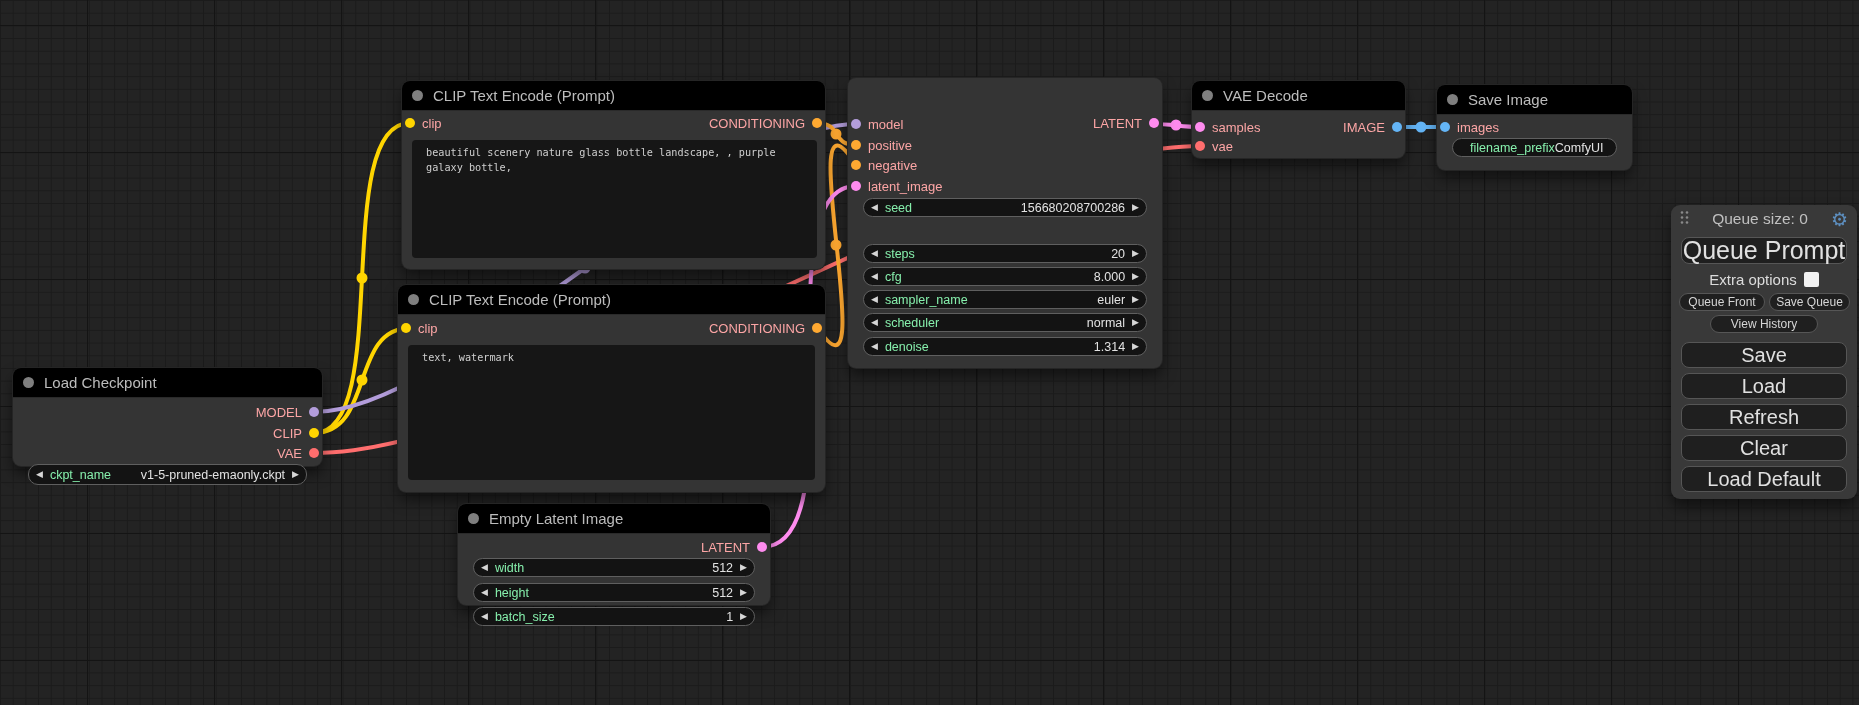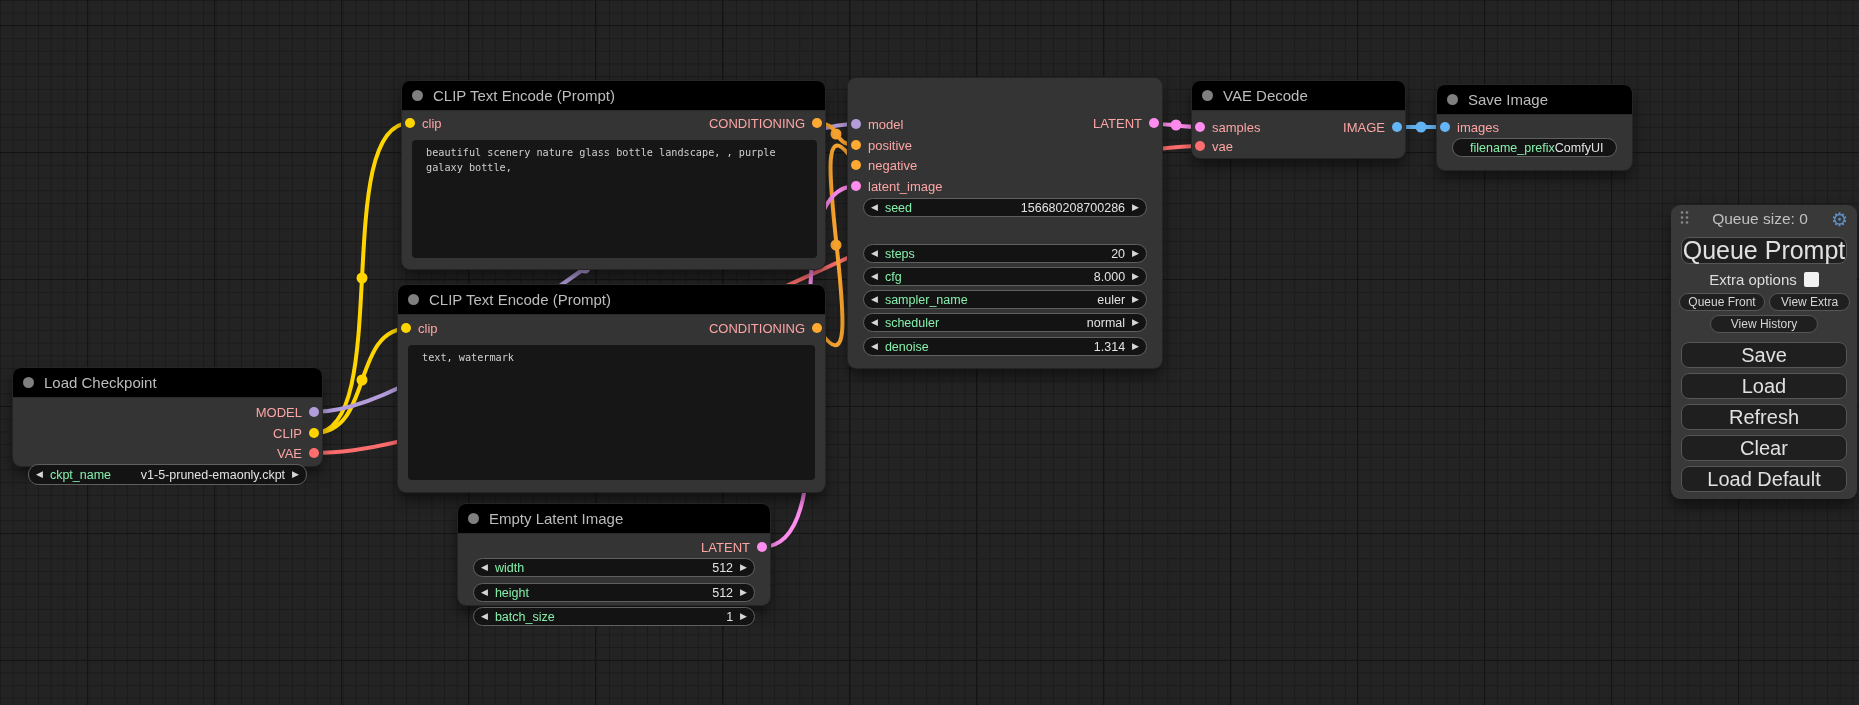--- a/index.html
+++ b/index.html
@@ -285,20 +285,20 @@
     </svg>
     <span class="qsize">Queue size: 0</span>
     <span class="gear" style="color: rgb(93, 143, 192);">⚙</span>
   </div>
   <div class="btn btn-big" style="top:32px;height:27px;font-size:25px">Queue Prompt</div>
   <div class="extra">
     <span>Extra options</span>
     <span class="chk"></span>
   </div>
   <div class="btn btn-sm" style="left:8px;top:88px;width:86px">Queue Front</div>
-  <div class="btn btn-sm" style="left:98px;top:88px;width:81px">View Extra</div>
+  <div class="btn btn-sm" style="left:98px;top:88px;width:81px">Save Queue</div>
   <div class="btn btn-sm" style="left:39px;top:110px;width:108px">View History</div>
   <div class="btn btn-big" style="top:137px">Save</div>
   <div class="btn btn-big" style="top:168px">Load</div>
   <div class="btn btn-big" style="top:199px">Refresh</div>
   <div class="btn btn-big" style="top:230px">Clear</div>
   <div class="btn btn-big" style="top:261px">Load Default</div>
 </div>
 
 </body></html>

